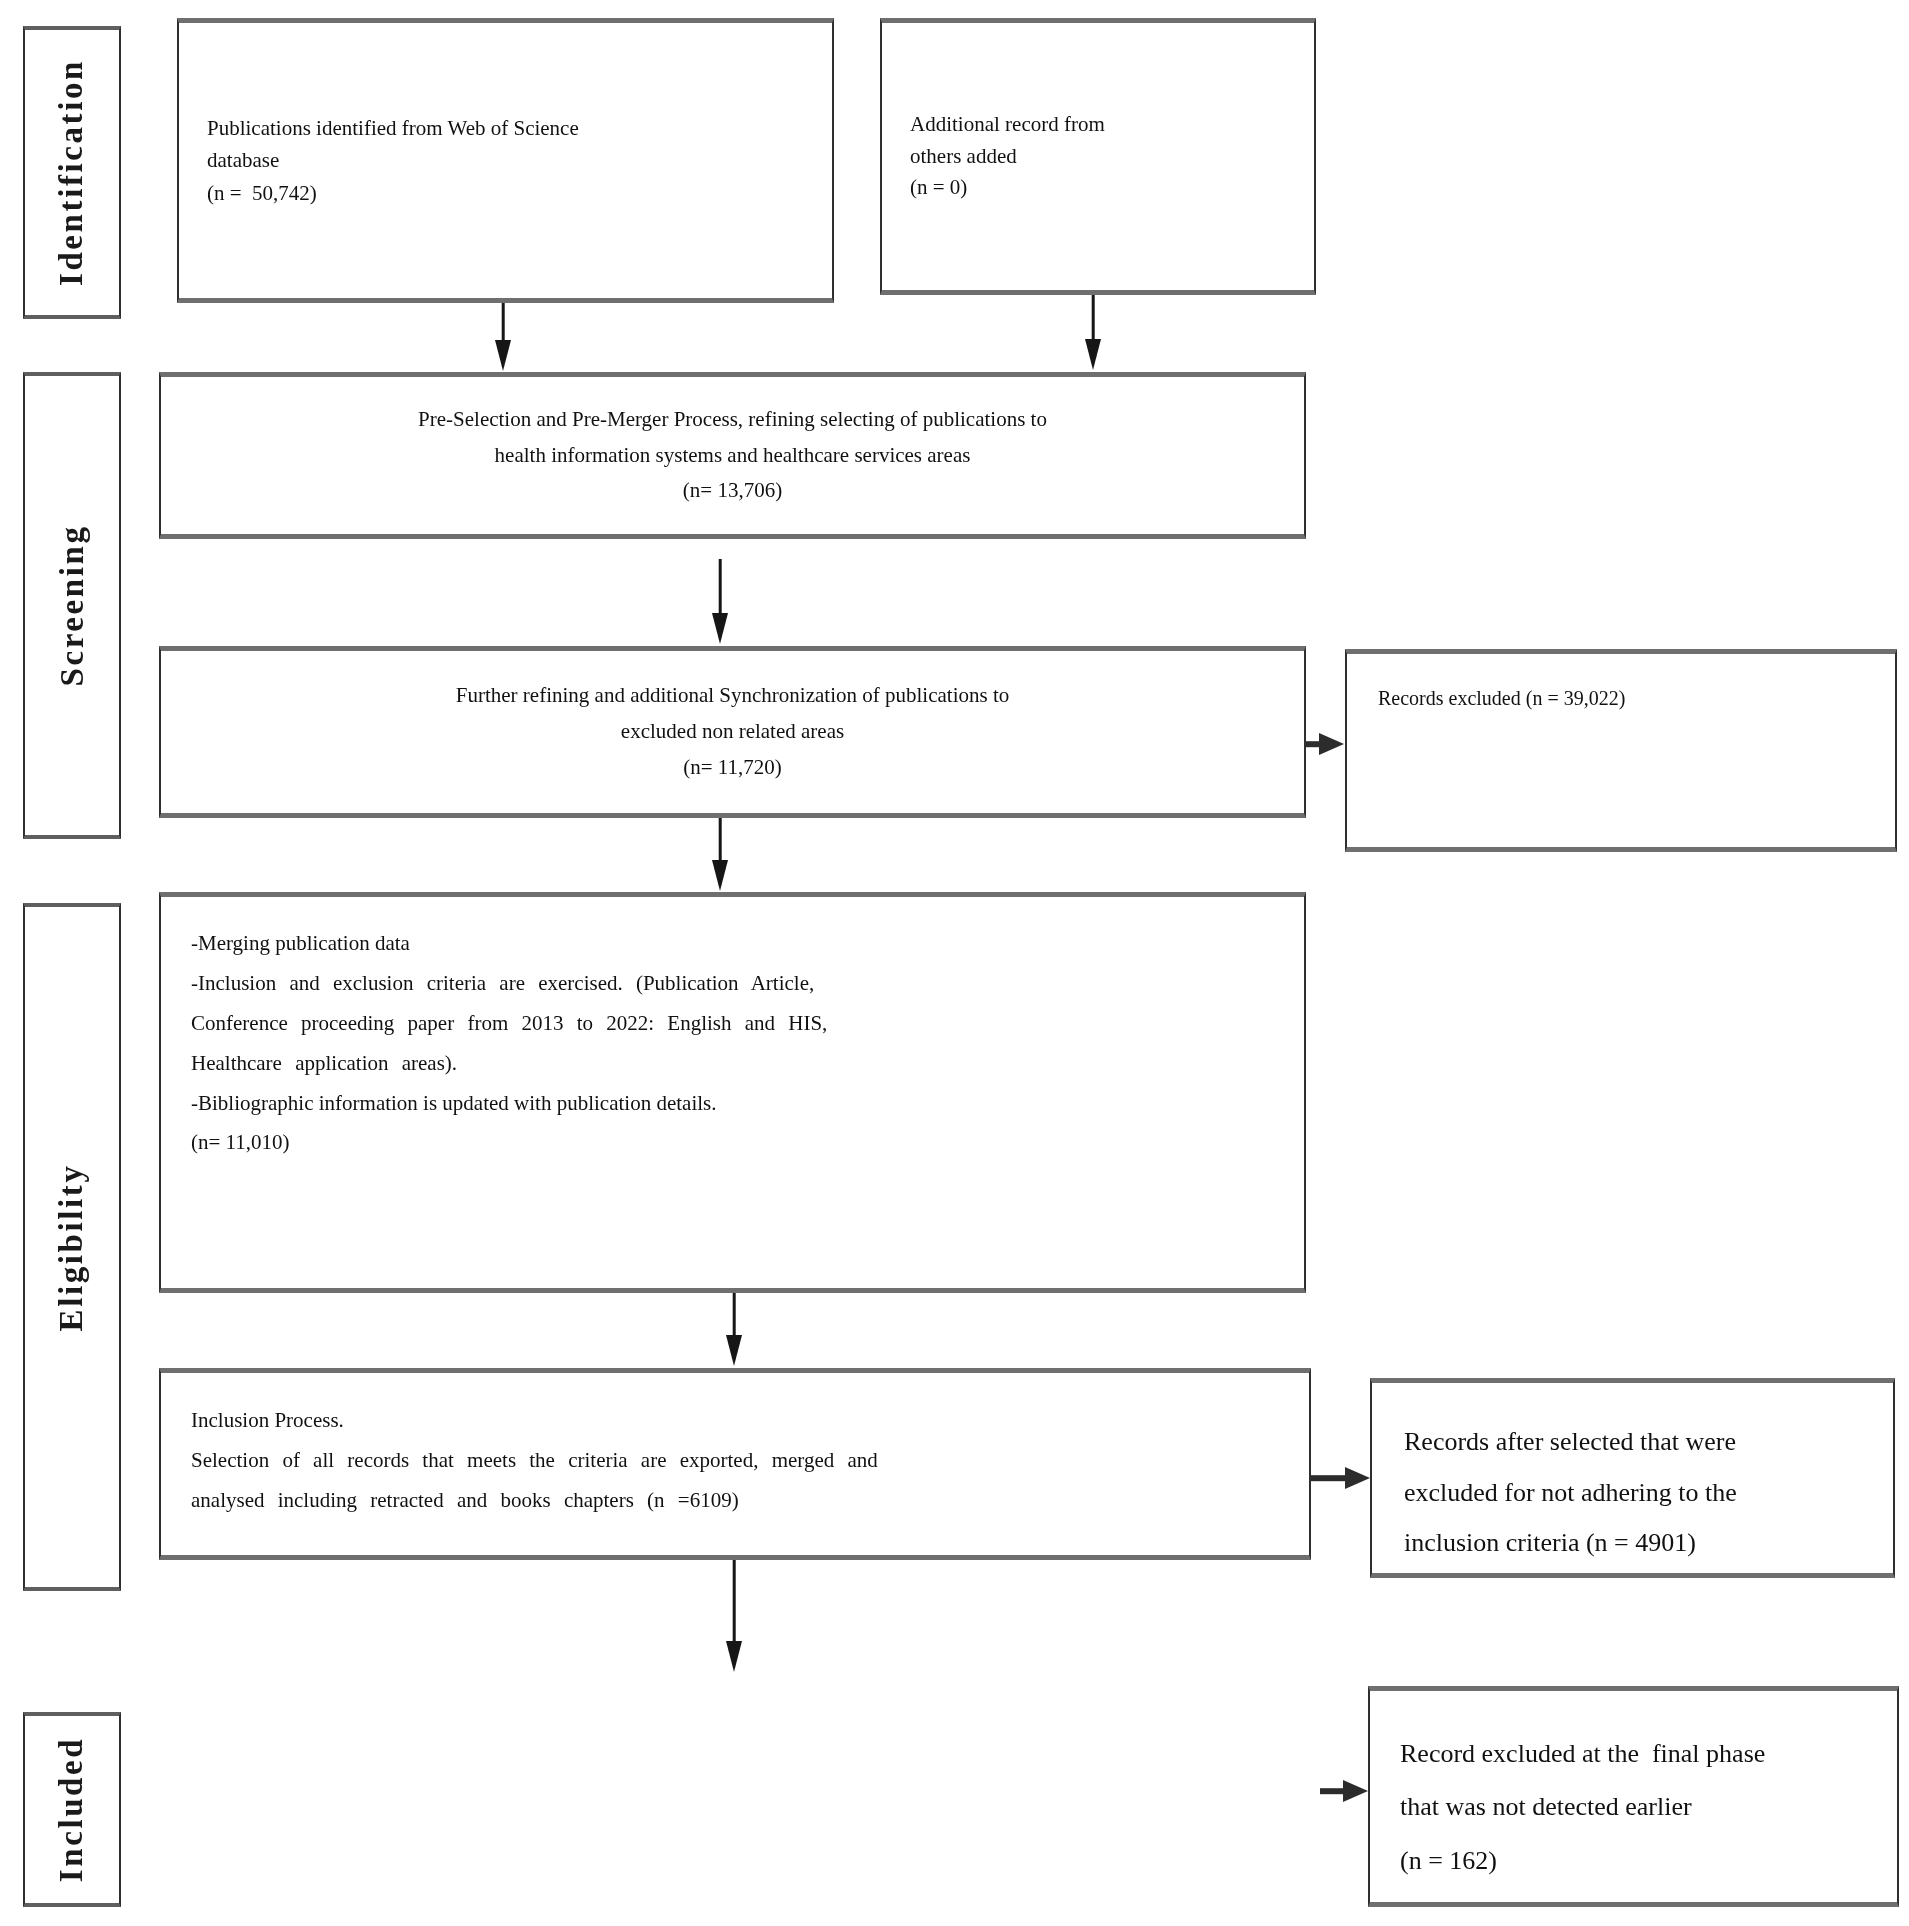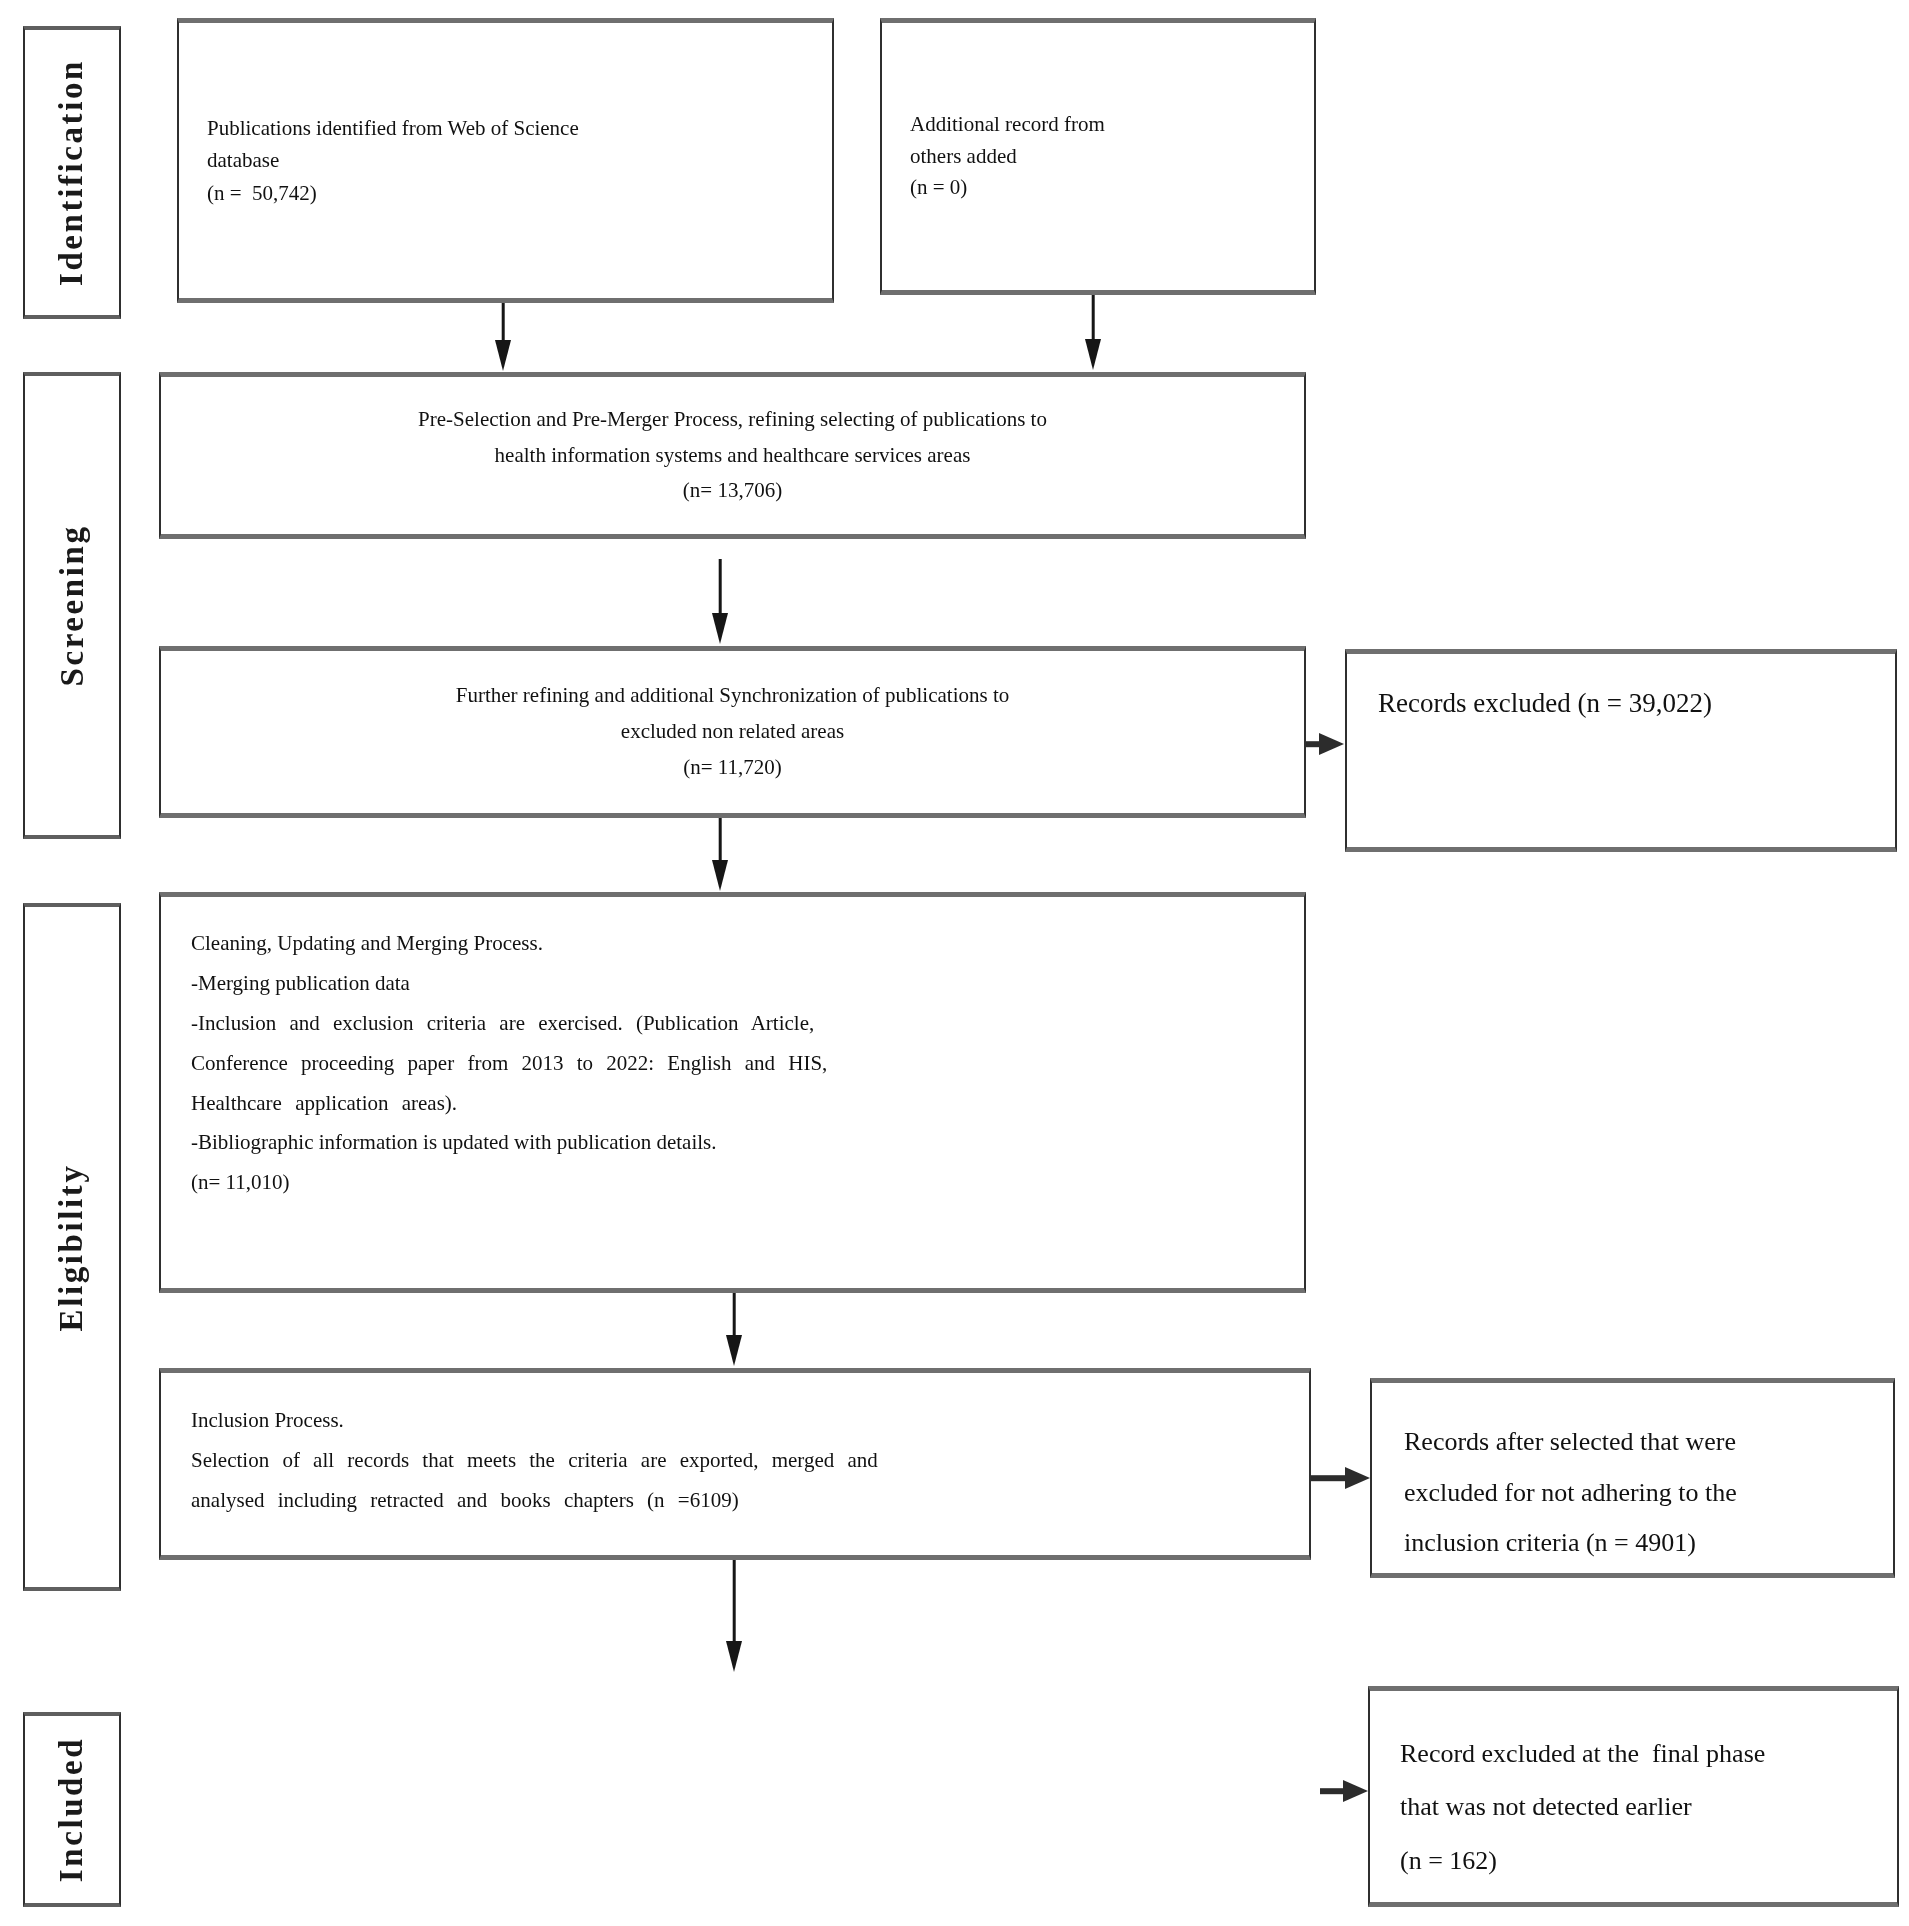--- a/index.html
+++ b/index.html
@@ -40,21 +40,21 @@
   #box-identified   { left: 177px;  top: 18px;   width: 657px; height: 285px; padding: 0 28px; }
   #box-identified .btxt { line-height: 1.55; }
 
   #box-additional   { left: 880px; top: 18px;   width: 436px;  height: 277px; padding: 0 28px; }
   #box-additional .btxt { line-height: 1.5; }
 
   #box-preselection { left: 159px;  top: 372px;  width: 1147px; height: 167px; padding: 0 20.5px; }
   #box-refining     { left: 159px;  top: 646px; width: 1147px; height: 172px; padding: 0 20.5px; }
 
   #box-records-excluded { left: 1345px; top: 649px; width: 552px; height: 203px; padding: 28px 31px 0; }
-  #box-records-excluded .btxt { font-size: 27px; line-height: 1.6; }
+  #box-records-excluded .btxt { font-size: 20px; line-height: 1.6; }
 
   #box-cleaning     { left: 159px;  top: 892px; width: 1147px; height: 401px; padding: 27px 30px 0; }
   #box-cleaning .btxt { line-height: 1.9; }
 
   #box-inclusion    { left: 159px;  top: 1368px; width: 1152px; height: 192px; padding: 28px 30px 0; }
   #box-inclusion .btxt { line-height: 1.9; }
 
   #box-records-after { left: 1370px; top: 1378px; width: 525px; height: 200px; padding: 34px 32px 3px; }
   #box-records-after .btxt { font-size: 26px; line-height: 1.95; }
 
@@ -167,21 +167,20 @@
   <div class="fbox center-v" id="box-refining">
     <p class="btxt center-h">Further refining and additional Synchronization of publications to
 excluded non related areas
 (n= 11,720)</p>
   </div>
   <div class="fbox" id="box-records-excluded">
     <p class="btxt">Records excluded (n = 39,022)</p>
   </div>
 
   <div class="fbox" id="box-cleaning">
-    <p class="btxt">Cleaning, Updating and Merging Process.</p>
     <p class="btxt">-Merging publication data</p>
     <p class="btxt stretch">-Inclusion and exclusion criteria are exercised. (Publication Article,
 Conference proceeding paper from 2013 to 2022: English and HIS,
 Healthcare application areas).</p>
     <p class="btxt">-Bibliographic information is updated with publication details.</p>
     <p class="btxt">(n= 11,010)</p>
   </div>
 
   <div class="fbox" id="box-inclusion">
     <p class="btxt">Inclusion Process.</p>

